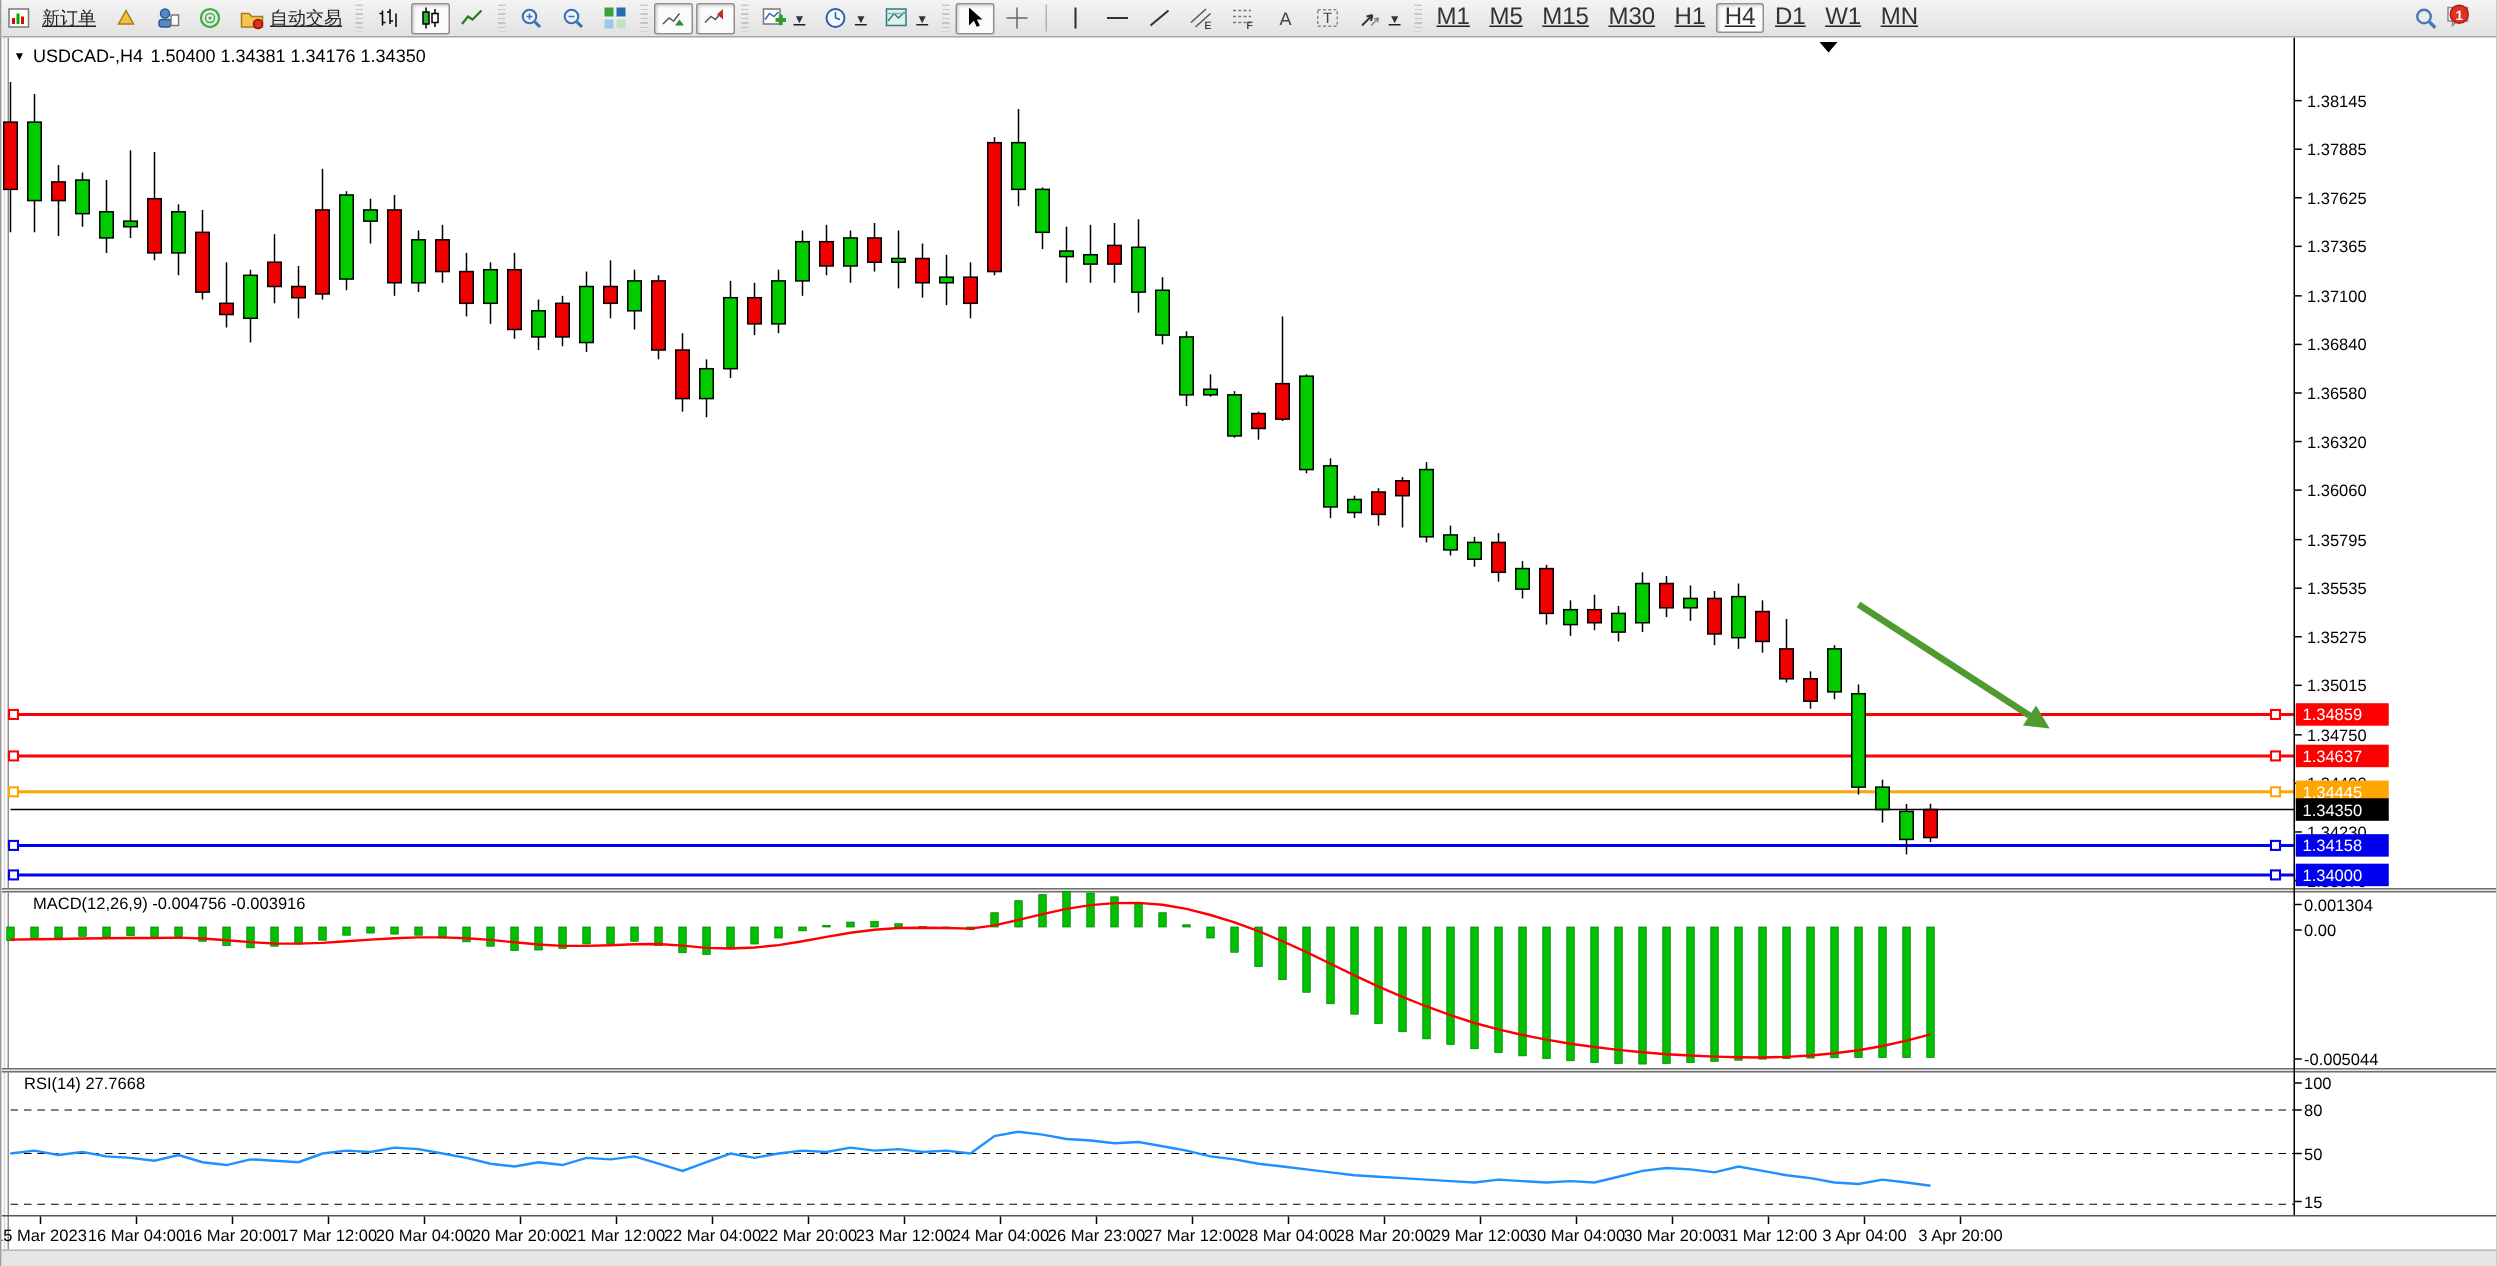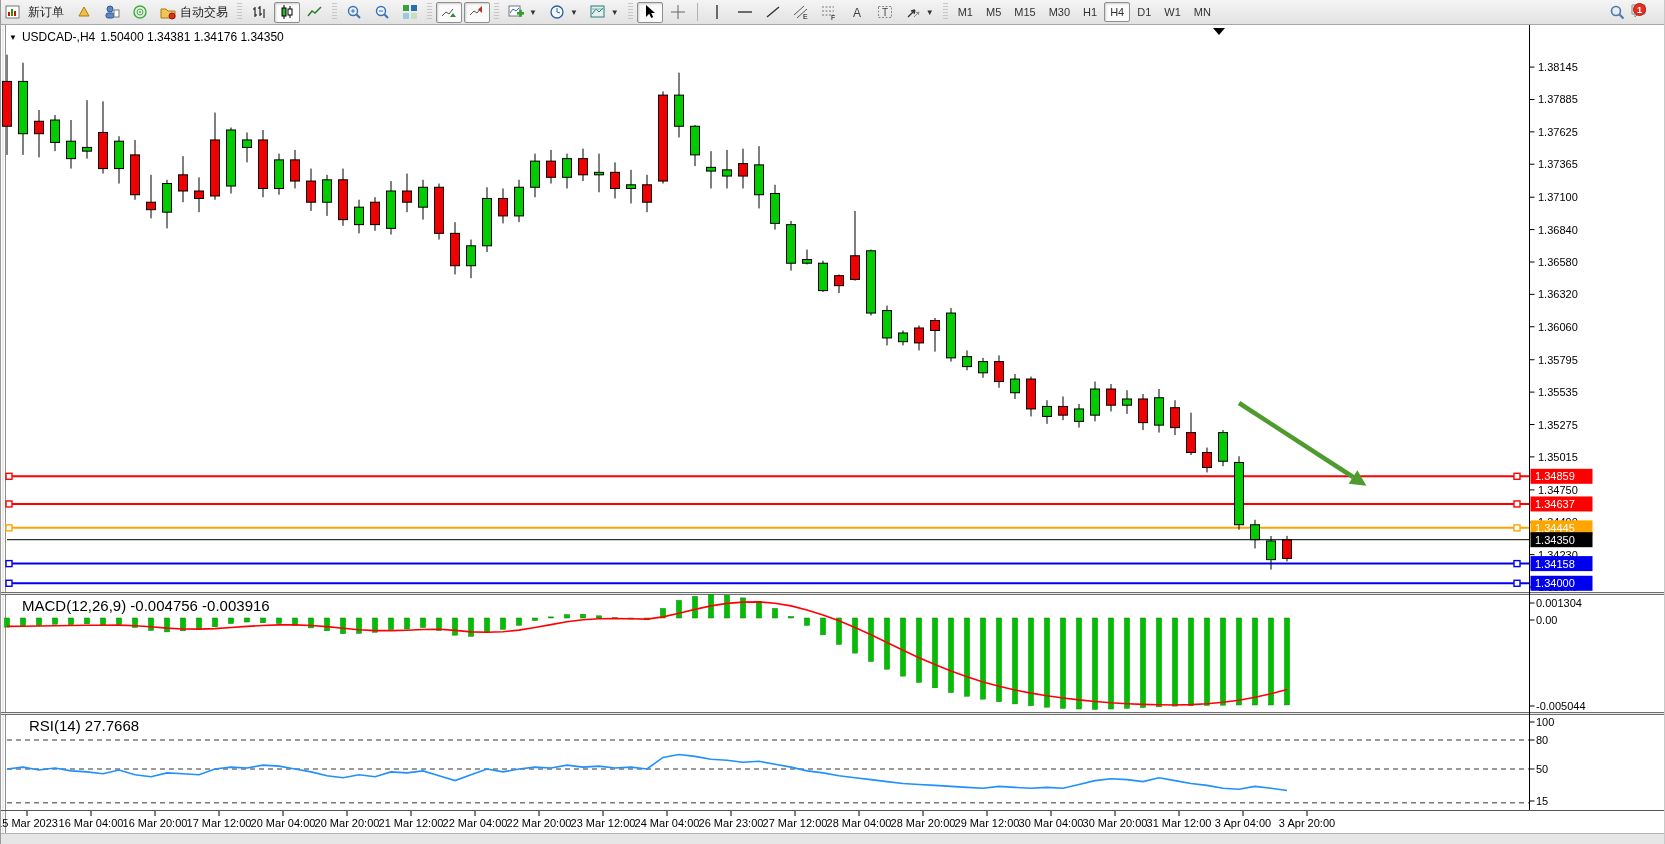--- a/index.html
+++ b/index.html
@@ -2,42 +2,42 @@
 <html><head>
 <meta charset="utf-8">
 <style>
   html,body{margin:0;padding:0;background:#d4d0c8;}
   *{box-sizing:border-box;}
   #app{position:relative;width:1665px;height:844px;background:#ffffff;overflow:hidden;
        font-family:"Liberation Sans","DejaVu Sans",sans-serif;border-left:1px solid #9a9a9a;border-right:1px solid #c8c8c8;}
   
   #toolbar{position:absolute;left:0;top:0;width:1665px;height:25px;
     background:linear-gradient(#f4f4f4,#e2e2e2);border-bottom:1px solid #a6a6a6;
-    display:flex;align-items:center;padding:0 4px;gap:2px;font-size:12px;color:#222;z-index:5;}
+    display:flex;align-items:center;padding:0 4px;gap:2px;font-size:12px;color:#222;z-index:5;text-decoration:underline;}
   .tbtn{height:21px;display:flex;align-items:center;gap:4px;padding:0 4px;border:1px solid transparent;border-radius:2px;}
   .tbtn.pressed{border:1px solid #8f8f8f;background:#fbfbfb;box-shadow:inset 1px 1px 2px rgba(0,0,0,.18);}
   .tsep{width:1px;height:18px;background:#b3b3b3;margin:0 4px;}
   .grip{width:5px;height:18px;margin:0 2px;background:repeating-linear-gradient(#bdbdbd 0 1px,transparent 1px 3px);opacity:.8;}
   .icon{width:16px;height:16px;display:inline-block;flex:0 0 auto;}
   .caret{font-size:8px;color:#333;margin-left:1px;}
   .tf{height:20px;min-width:26px;padding:0 5px;display:flex;align-items:center;justify-content:center;
-      font-size:11px;color:#333;border:1px solid transparent;border-radius:2px;}
+      font-size:16px;color:#333;border:1px solid transparent;border-radius:2px;}
   .tf.active{border:1px solid #8f8f8f;background:#fcfcfc;box-shadow:inset 1px 1px 2px rgba(0,0,0,.18);}
   #tb-right{margin-left:auto;display:flex;align-items:center;gap:6px;padding-right:10px;}
   #chat-badge{position:absolute;top:1px;right:6px;width:13px;height:13px;border-radius:50%;
       background:#e33022;color:#fff;font-size:9px;font-weight:bold;display:flex;align-items:center;justify-content:center;
       border:1px solid #b01d12;}
   #chat-wrap{position:relative;width:22px;height:20px;}
   
   #plot{position:absolute;left:0;top:0;}
   #chart-title{position:absolute;left:8px;top:30px;font-size:12px;color:#000;display:flex;align-items:center;gap:5px;z-index:3;}
   #chart-title .tri{font-size:8px;}
-  .panel-label{position:absolute;font-size:15px;color:#000;z-index:3;padding-left:12px;}
+  .panel-label{position:absolute;font-size:11px;color:#000;z-index:3;padding-left:12px;}
   #macd-label{left:9px;top:597px;}
-  #rsi-label{left:16px;top:717px;}
+  #rsi-label{left:3px;top:717px;}
   #bottom-strip{position:absolute;left:0;top:833px;width:1665px;height:11px;background:#e6e6e6;border-top:1px solid #b5b5b5;}
   text{font-family:"Liberation Sans","DejaVu Sans",sans-serif;}
 </style>
 </head>
 <body>
 
 <div id="app">
 
   <div id="toolbar">
     <span class="icon">

